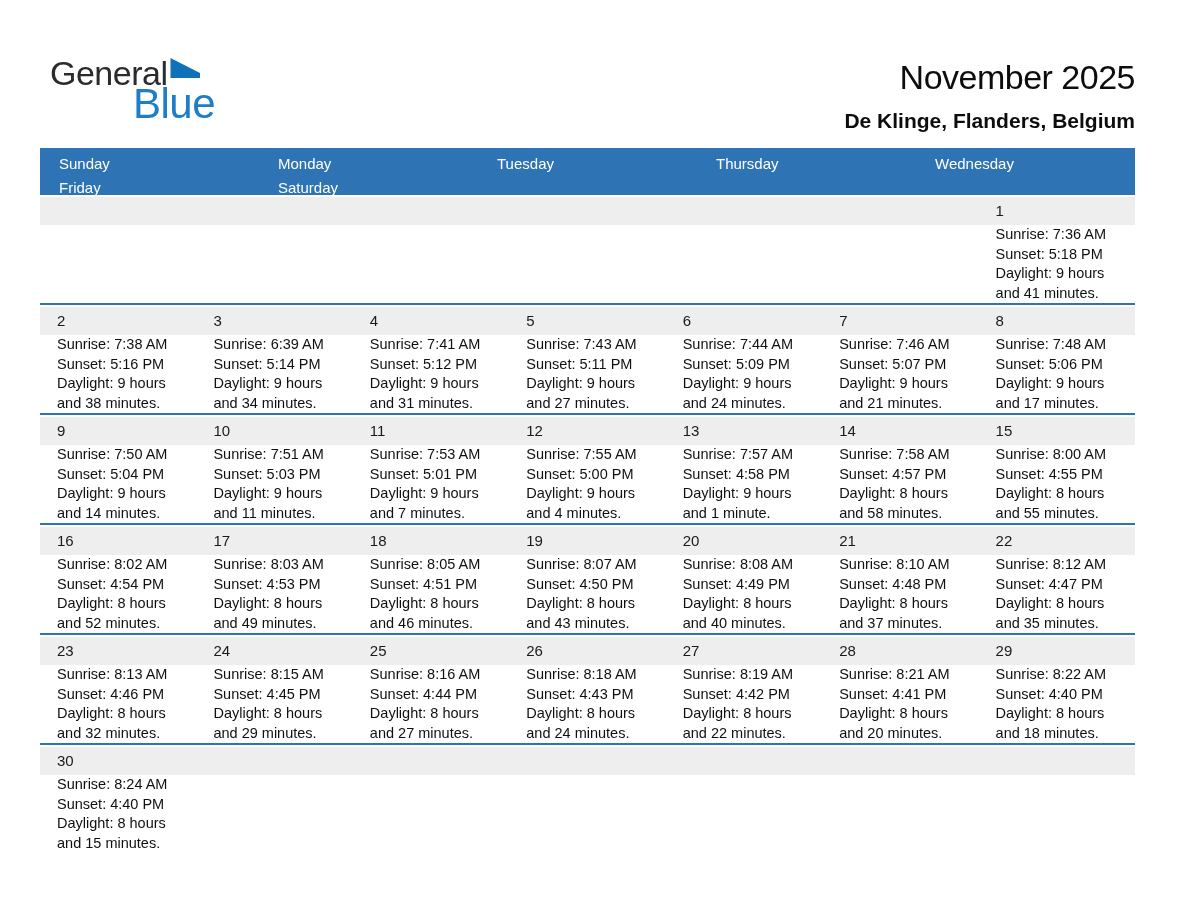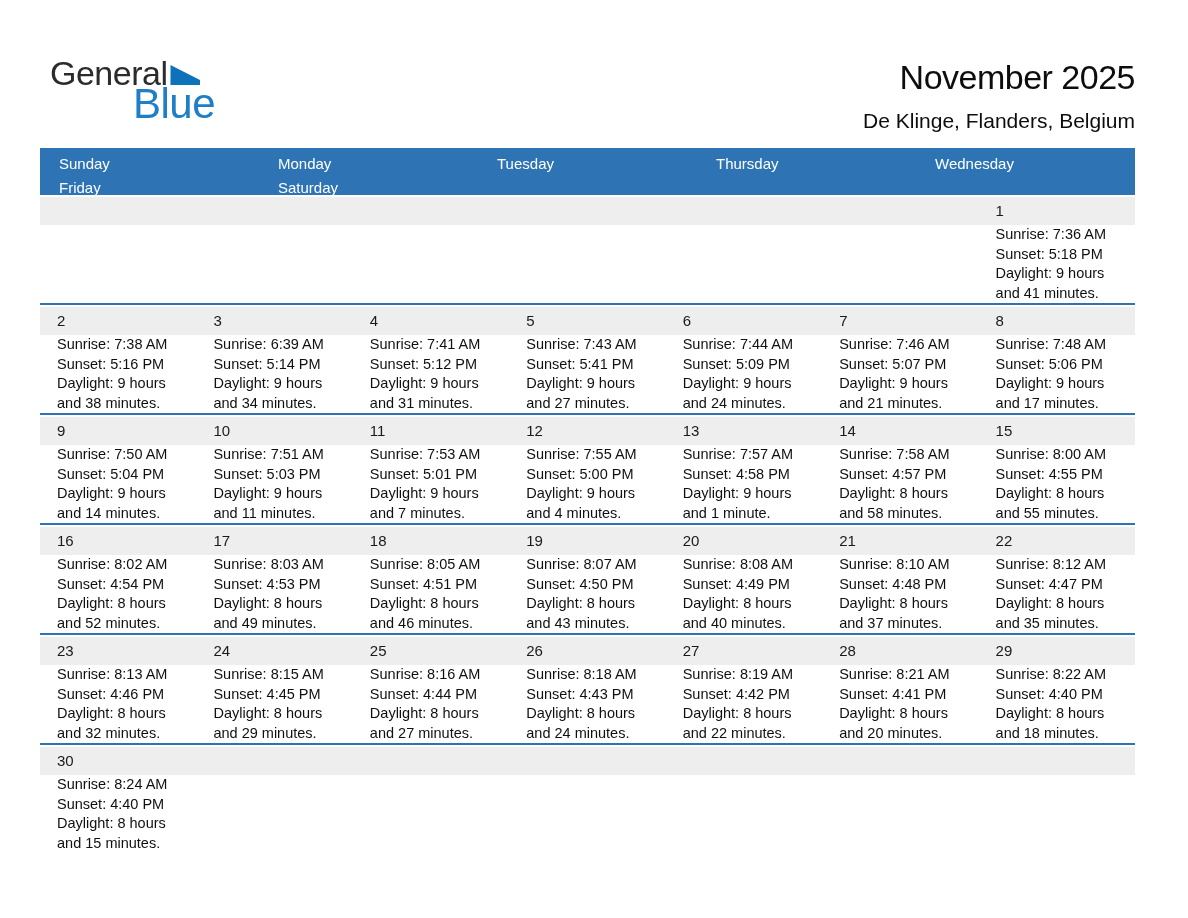--- a/index.html
+++ b/index.html
@@ -4,28 +4,28 @@
 <style>
   html,body{margin:0;padding:0;}
   body{
     width:1188px;height:918px;background:#ffffff;
     font-family:"Liberation Sans",sans-serif;color:#111;
     overflow:hidden;
   }
   
   .topbar{display:flex;justify-content:space-between;align-items:flex-start;margin:56px 53px 0 50px;}
   .logo{line-height:1;}
-  .logo-row1{display:flex;align-items:center;}
+  .logo-row1{display:flex;align-items:flex-start;}
   .logo-general{font-size:34px;color:#2b2b2b;letter-spacing:-0.5px;}
   .logo-flag{width:30px;height:20px;margin-left:3px;transform:translateY(2px);
     clip-path:polygon(0 0,100% 76%,100% 100%,0 100%);}
   .logo-blue{font-size:42px;margin-top:-7px;padding-left:83px;letter-spacing:-0.5px;}
   .titleblock{text-align:right;margin-top:2px;}
   .title{font-size:34px;color:#0d0d0d;letter-spacing:-0.5px;}
-  .subtitle{font-size:21px;color:#0d0d0d;margin-top:12px;}
+  .subtitle{font-size:21px;color:#0d0d0d;margin-top:12px;font-weight:bold;}
   
   .cal{margin:15px 53px 0 40px;}
   .weekhead{display:grid;grid-template-columns:repeat(5,1fr);height:47px;margin-bottom:2px;}
   .wd{color:#ffffff;font-size:15px;line-height:31px;padding-left:19px;white-space:nowrap;overflow:hidden;}
   .crow{position:relative;margin-bottom:2px;}
   .crow .numstrip{position:absolute;top:0;left:0;right:0;height:28px;}
   .cells{position:relative;display:grid;grid-template-columns:repeat(7,1fr);}
   .cell{padding:0 4px 0 17px;min-height:104px;}
   .daynum{font-size:15px;line-height:28px;color:#1a1a1a;}
   .dl{font-size:14.5px;line-height:19.5px;color:#101010;white-space:nowrap;}
@@ -96,21 +96,21 @@
           <div class="cell">
             <div class="daynum">4</div>
             <div class="dl">Sunrise: 7:41 AM</div>
             <div class="dl">Sunset: 5:12 PM</div>
             <div class="dl">Daylight: 9 hours</div>
             <div class="dl">and 31 minutes.</div>
           </div>
           <div class="cell">
             <div class="daynum">5</div>
             <div class="dl">Sunrise: 7:43 AM</div>
-            <div class="dl">Sunset: 5:41 PM</div>
+            <div class="dl">Sunset: 5:11 PM</div>
             <div class="dl">Daylight: 9 hours</div>
             <div class="dl">and 27 minutes.</div>
           </div>
           <div class="cell">
             <div class="daynum">6</div>
             <div class="dl">Sunrise: 7:44 AM</div>
             <div class="dl">Sunset: 5:09 PM</div>
             <div class="dl">Daylight: 9 hours</div>
             <div class="dl">and 24 minutes.</div>
           </div>

